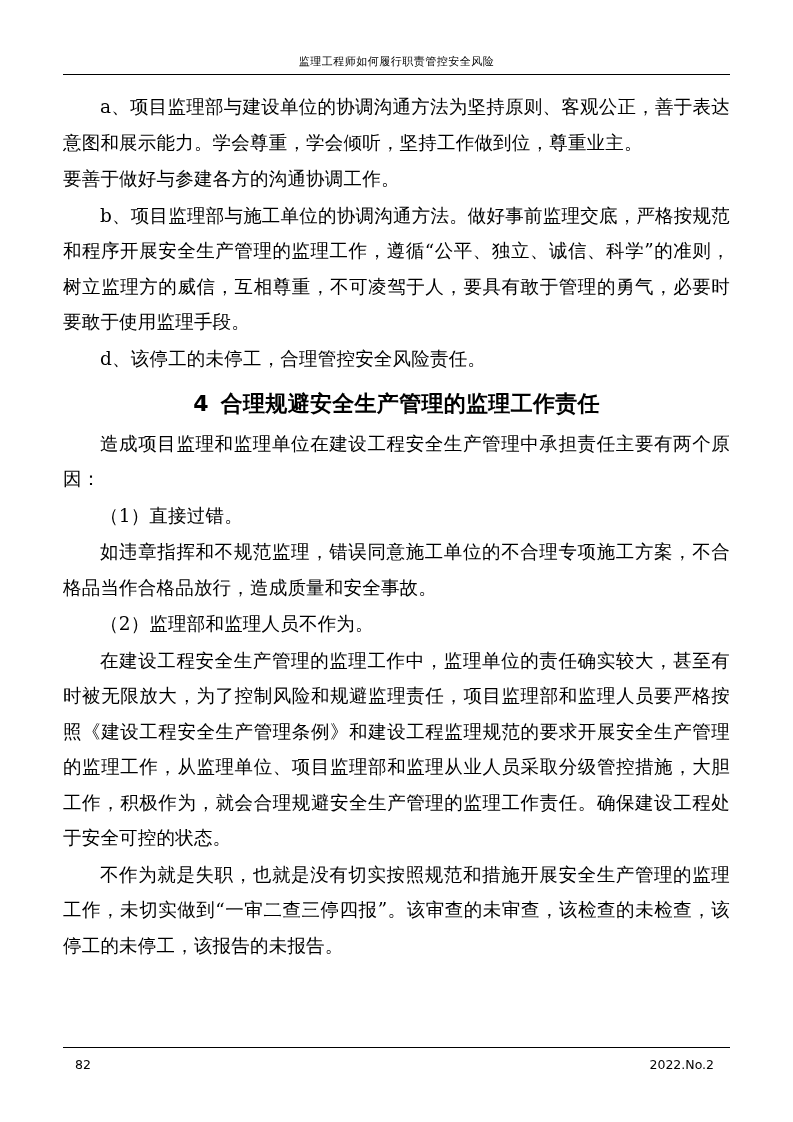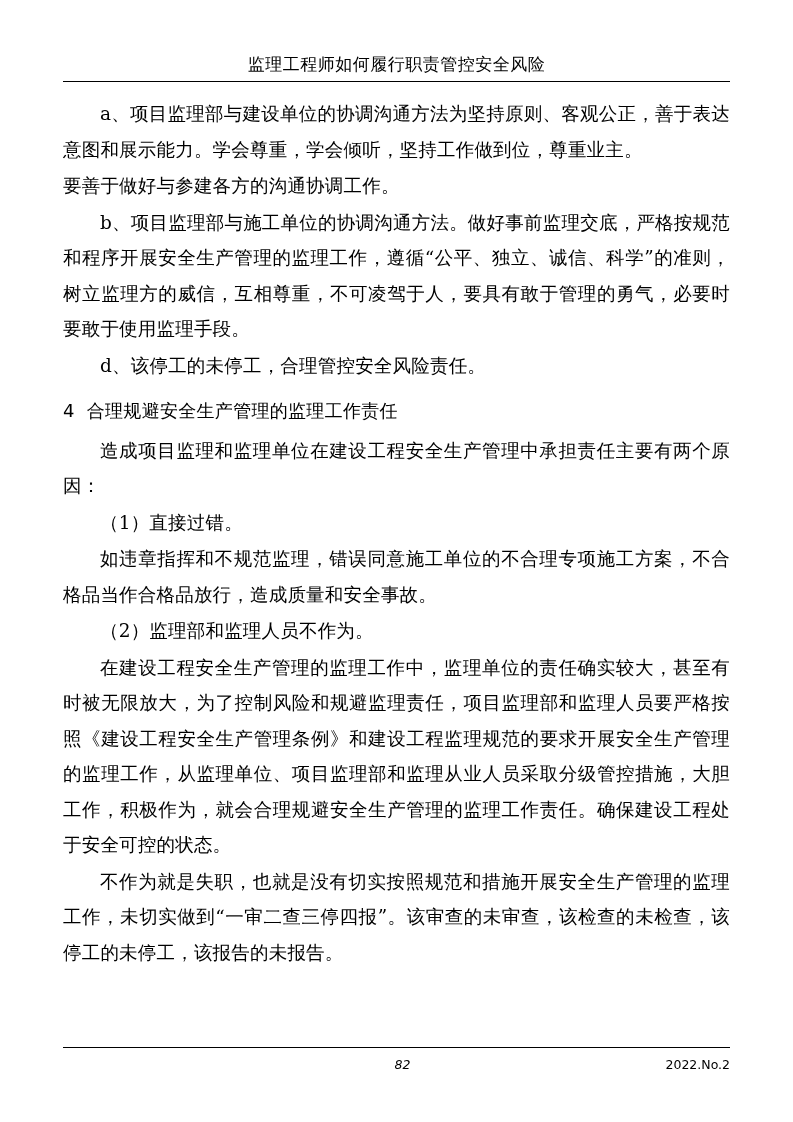--- a/index.html
+++ b/index.html
@@ -22,21 +22,21 @@
   }
   .content {
     position: absolute;
     left: 63px;
     top: 55px;
     width: 667px;
   }
   
   .header-title {
     text-align: center;
-    font-size: 17px;
+    font-size: 11px;
     font-family: Liberation Sans, sans-serif;
     letter-spacing: 0.5px;
     line-height: 1.2;
     padding-bottom: 6px;
   }
   .header-rule {
     border-bottom: 1.2px solid #000;
     width: 100%;
     margin-bottom: 14px;
   }
@@ -47,25 +47,26 @@
     line-height: 35.5px;
     text-align: justify;
     text-justify: inter-ideograph;
     letter-spacing: 0.2px;
   }
   p.indent {
     text-indent: 2em;
   }
   h2.section-heading {
     margin: 10px 0 4px 0;
-    font-size: 18px;
+    font-size: 22px;
     font-family: "DejaVu Sans", "Liberation Sans", sans-serif;
-    font-weight: normal;
+    font-weight: bold;
     line-height: 35.5px;
     letter-spacing: 0.3px;
+    text-align: center;
   }
   h2.section-heading .sec-num {
     margin-right: 12px;
   }
   
   .footer {
     position: absolute;
     left: 63px;
     top: 1047px;
     width: 667px;
@@ -77,26 +78,24 @@
   .footer-row {
     position: relative;
     height: 20px;
     font-size: 12.5px;
     font-family: "DejaVu Sans", "Liberation Sans", sans-serif;
   }
   .page-number {
     position: absolute;
     left: 12px;
     right: 0;
-    text-align: center;
-    font-style: italic;
   }
   .issue-label {
     position: absolute;
-    right: 0;
+    right: 16px;
     top: 0;
   }
 </style>
 </head>
 <body>
 
 <div class="page">
 
   <div class="content">
 

